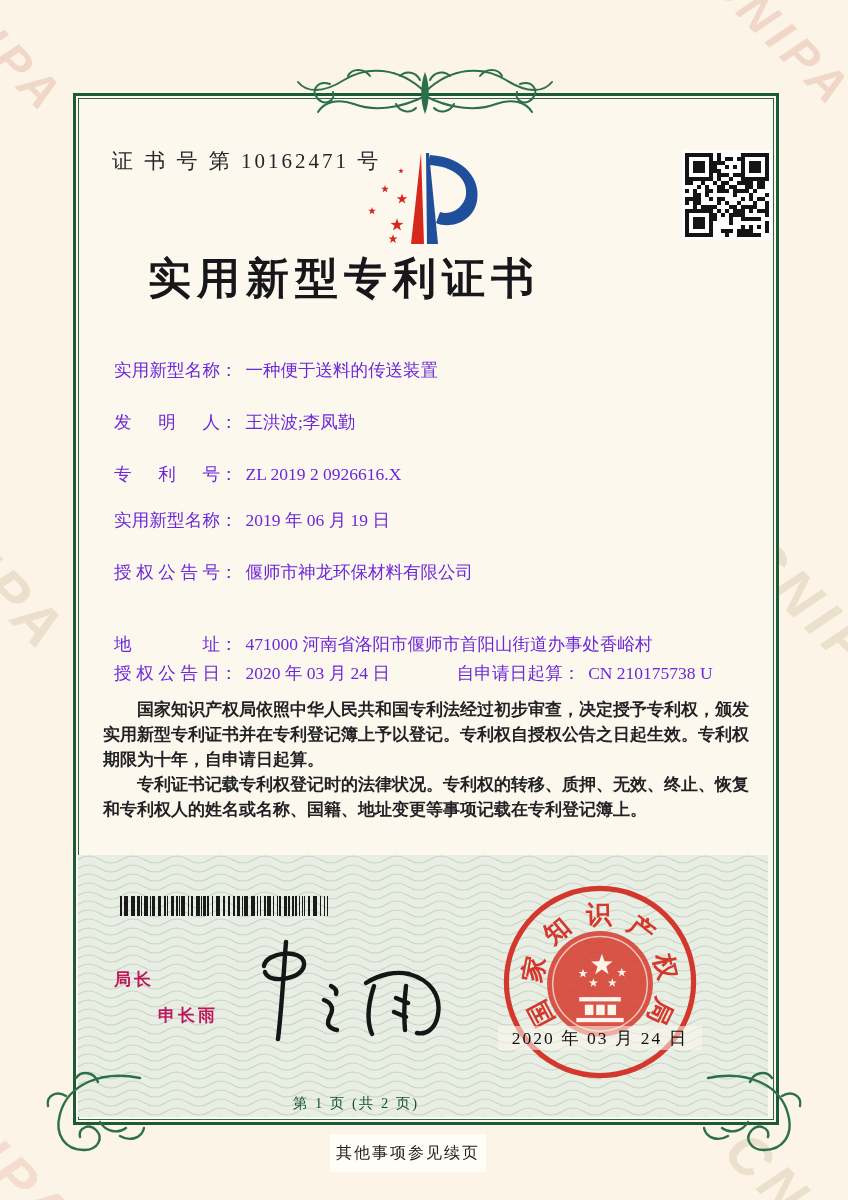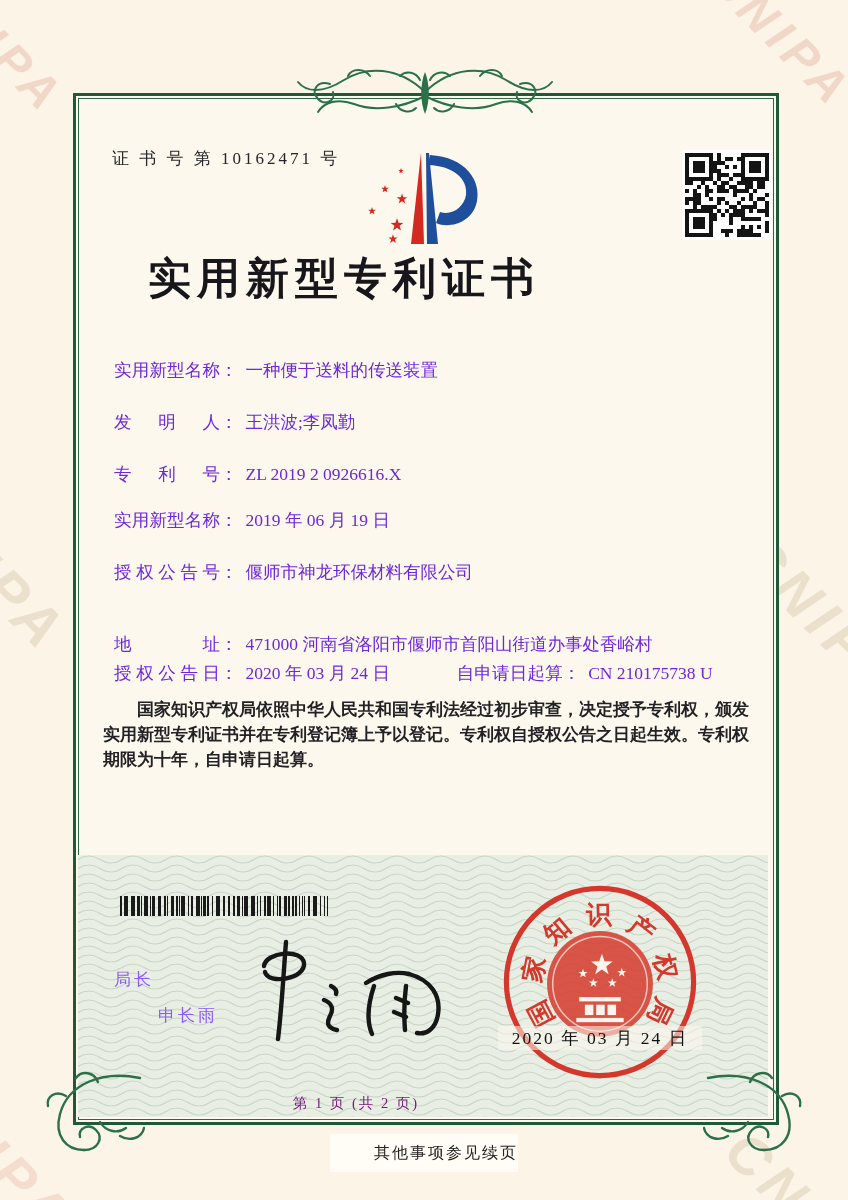--- a/index.html
+++ b/index.html
@@ -10,37 +10,37 @@
   .wm{position:absolute;font-family:"Liberation Sans","DejaVu Sans",sans-serif;
       font-weight:700;font-style:italic;letter-spacing:7px;
       transform:rotate(45deg);transform-origin:left top;pointer-events:none;}
   .wm-pink{color:rgba(222,158,138,.34);}
   .wm-tan{color:rgba(213,196,165,.42);}
   
   .cert-frame{position:absolute;left:73px;top:93px;width:700px;height:1026px;
       border:3px solid #1d5a37;background:#fdf8ed;}
   .cert-frame-inner{position:absolute;inset:2px;border:1.5px solid #2a6845;}
   
-  .cert-no{position:absolute;left:112px;top:147px;font-size:17px;letter-spacing:3px;color:#26262a;}
+  .cert-no{position:absolute;left:112px;top:147px;font-size:21px;letter-spacing:3px;color:#26262a;}
   .cert-title{position:absolute;left:0;top:250px;width:688px;text-align:center;
       font-size:43px;font-weight:700;letter-spacing:6px;color:#17171b;}
   .row{position:absolute;left:114px;font-size:17.5px;color:#6d28d9;white-space:nowrap;}
   .flabel{display:inline-block;width:106px;text-align:justify;text-align-last:justify;}
   .fval{margin-left:8px;}
   .paras{position:absolute;left:103px;top:697px;width:646px;font-size:17px;
       line-height:25px;color:#222226;text-align:justify;font-weight:bold;}
   .paras p{margin:0;text-indent:2em;}
-  .director{position:absolute;left:114px;font-size:17px;letter-spacing:3px;color:#8b5cf6;
-      font-family:"Liberation Sans","DejaVu Sans",sans-serif;font-weight:400;}
+  .director{position:absolute;left:114px;font-size:17px;letter-spacing:3px;color:#be185d;
+      font-family:"Liberation Sans","DejaVu Sans",sans-serif;font-weight:700;}
   .seal-date{position:absolute;left:498px;top:1026px;width:204px;text-align:center;
       font-size:17.5px;letter-spacing:2px;color:#121212;background:rgba(252,247,236,.55);}
   .page-info{position:absolute;left:0;top:1094px;width:712px;text-align:center;
-      font-size:14.5px;letter-spacing:2px;color:#701a75;}
-  .note-box{position:absolute;left:330px;top:1134px;width:188px;height:38px;line-height:38px;
-      background:#fffdf6;text-align:right;font-size:16px;letter-spacing:2px;color:#222;}
+      font-size:14.5px;letter-spacing:2px;color:#14532d;}
+  .note-box{position:absolute;left:330px;top:1134px;width:156px;height:38px;line-height:38px;
+      background:#fffdf6;text-align:center;font-size:16px;letter-spacing:2px;color:#222;}
   .corner-right{transform:scaleX(-1);}
   svg{display:block;}
 </style>
 </head>
 <body>
 
 <span class="wm wm-pink" style="left:-52px;top:-42px;font-size:48px;">CNIPA</span>
 <span class="wm wm-pink" style="left:736px;top:-48px;font-size:48px;">CNIPA</span>
 <span class="wm wm-tan" style="left:165px;top:120px;font-size:54px;opacity:.45;">CNIPA</span>
 <span class="wm wm-tan" style="left:468px;top:330px;font-size:62px;">CNIPA</span>
@@ -300,20 +300,21 @@
   <span class="flabel">地址</span><span>：</span><span class="fval">471000 河南省洛阳市偃师市首阳山街道办事处香峪村</span>
 </div>
 <div class="row" style="top:661px;">
   <span class="flabel">授权公告日</span><span>：</span><span class="fval">2020 年 03 月 24 日</span>
   <span style="display:inline-block;width:58px;"></span>
   <span class="flabel">自申请日起算</span><span>：</span><span class="fval">CN 210175738 U</span>
 </div>
 
 <div class="paras">
   <p>国家知识产权局依照中华人民共和国专利法经过初步审查，决定授予专利权，颁发实用新型专利证书并在专利登记簿上予以登记。专利权自授权公告之日起生效。专利权期限为十年，自申请日起算。</p>
+  <p>专利证书记载专利权登记时的法律状况。专利权的转移、质押、无效、终止、恢复和专利权人的姓名或名称、国籍、地址变更等事项记载在专利登记簿上。</p>
 </div>
 
 <svg class="abs" style="left:120px;top:896px;" width="214" height="20">
   <g fill="#1a1a1a" id="bc-bars">
       <rect x="0" y="0" width="2" height="20"></rect>
       <rect x="4" y="0" width="4" height="20"></rect>
       <rect x="11" y="0" width="4" height="20"></rect>
       <rect x="17" y="0" width="3" height="20"></rect>
       <rect x="21" y="0" width="1" height="20"></rect>
       <rect x="24" y="0" width="4" height="20"></rect>

